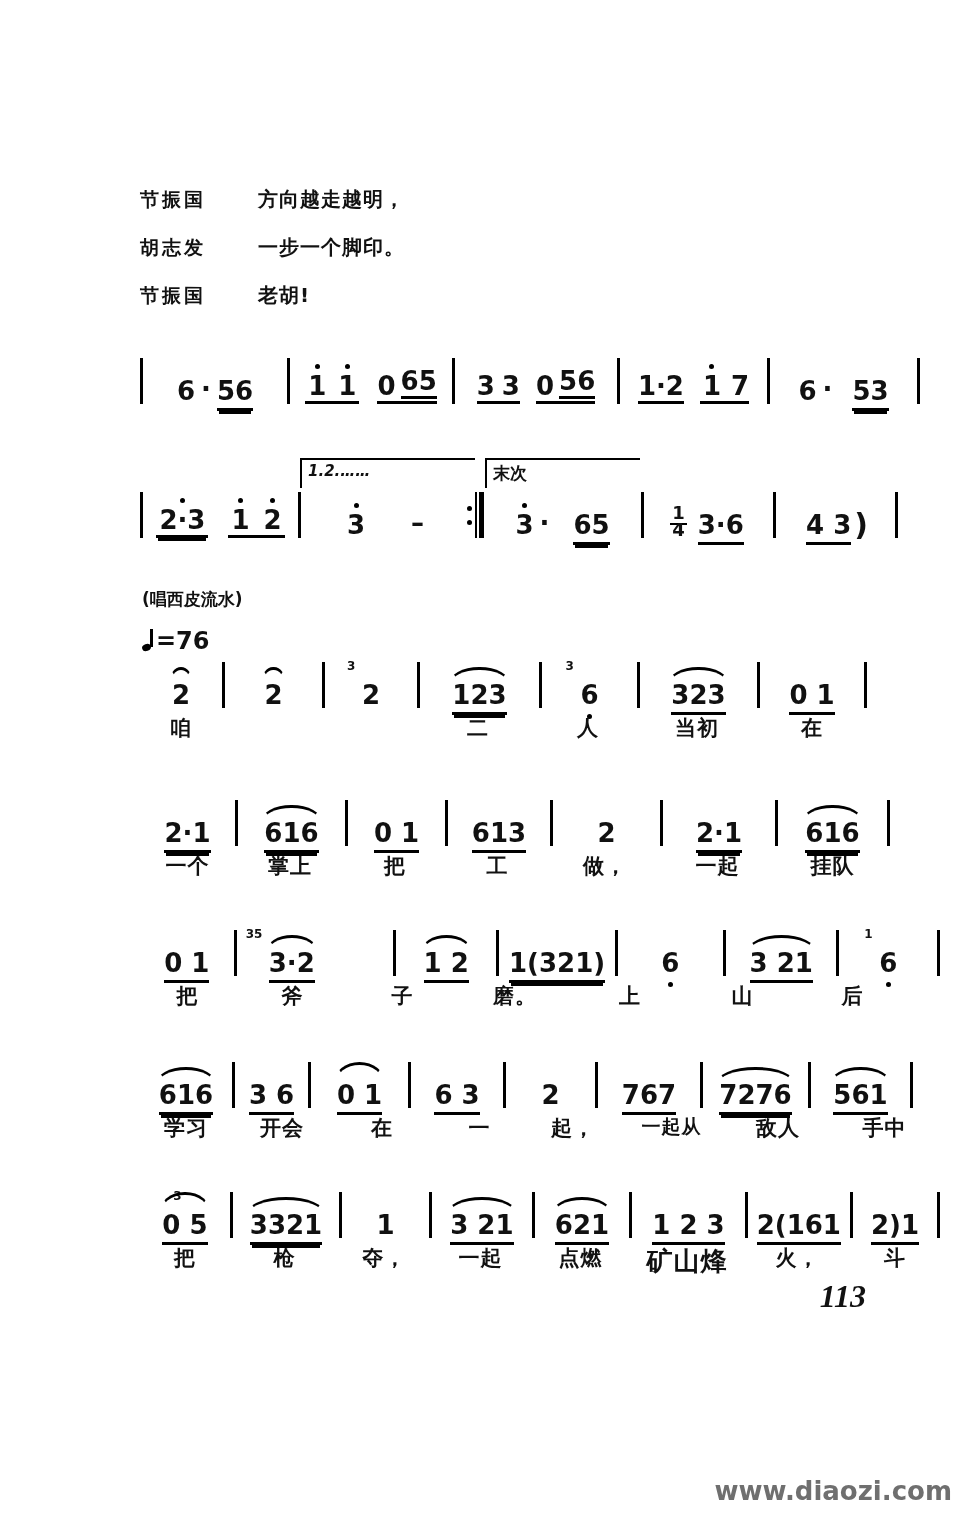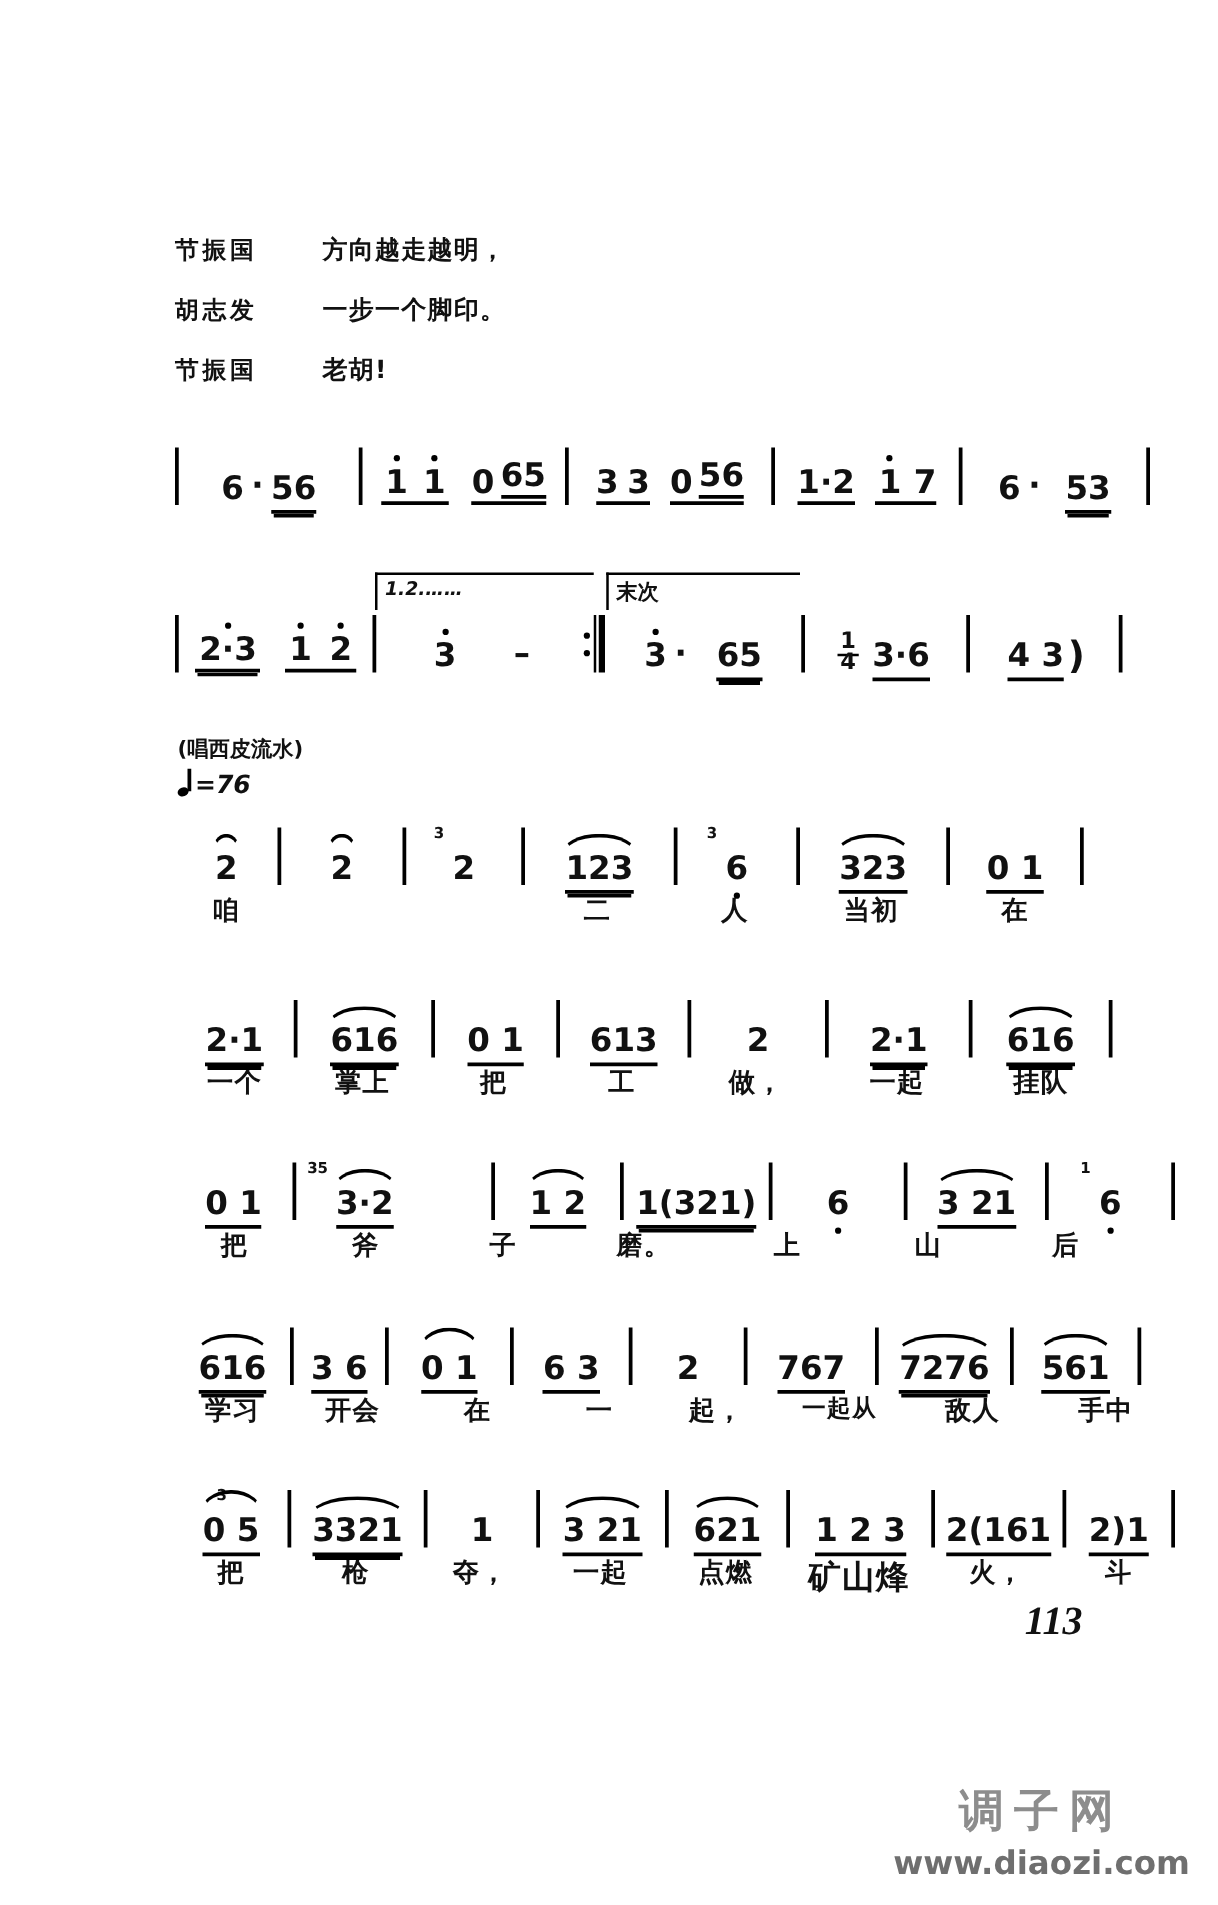--- a/index.html
+++ b/index.html
@@ -104,22 +104,22 @@
 
   
   .tsig{display:inline-block;text-align:center;
     font-family:"DejaVu Sans",sans-serif;font-weight:bold;font-size:18px;
     line-height:17px;margin-right:8px;}
   .tsig .top{border-bottom:2.5px solid #000;padding:0 2px;}
 
   
   .tempo{position:absolute;left:142px;top:588px;}
   .tempo .style{font-family:"DejaVu Sans",sans-serif;font-size:17px;font-weight:bold;}
-  .tempo .bpm{font-family:"DejaVu Sans",sans-serif;font-size:20px;font-weight:bold;
-    margin-top:4px;display:flex;align-items:center;font-style:italic;}
+  .tempo .bpm{font-family:"DejaVu Sans",sans-serif;font-size:24px;font-weight:bold;
+    margin-top:16px;display:flex;align-items:center;}
   .qnote{display:inline-block;position:relative;width:12px;height:20px;margin-right:2px;}
   .qnote .head{position:absolute;bottom:0;left:0;width:9px;height:7px;
     background:#000;border-radius:50%;transform:rotate(-20deg);}
   .qnote .stem{position:absolute;bottom:4px;left:8px;width:2.5px;height:18px;background:#000;}
 
   
   .paren{font-family:"DejaVu Sans",sans-serif;font-weight:bold;font-size:30px;
     line-height:26px;}
 
   
@@ -485,17 +485,16 @@
       <span class="ly" style="width:100px;">点燃</span>
       <span class="ly" style="width:118px;font-size:26px;">矿山烽</span>
       <span class="ly" style="width:108px;">火，</span>
       <span class="ly" style="width:92px;">斗</span>
     </div>
   </div>
 
   <div class="pageno">113</div>
 
   <div class="wm">
-    <div class="cn">调子网</div>
     <div class="url">www.diaozi.com</div>
   </div>
 
 </div>
 
 </body></html>

